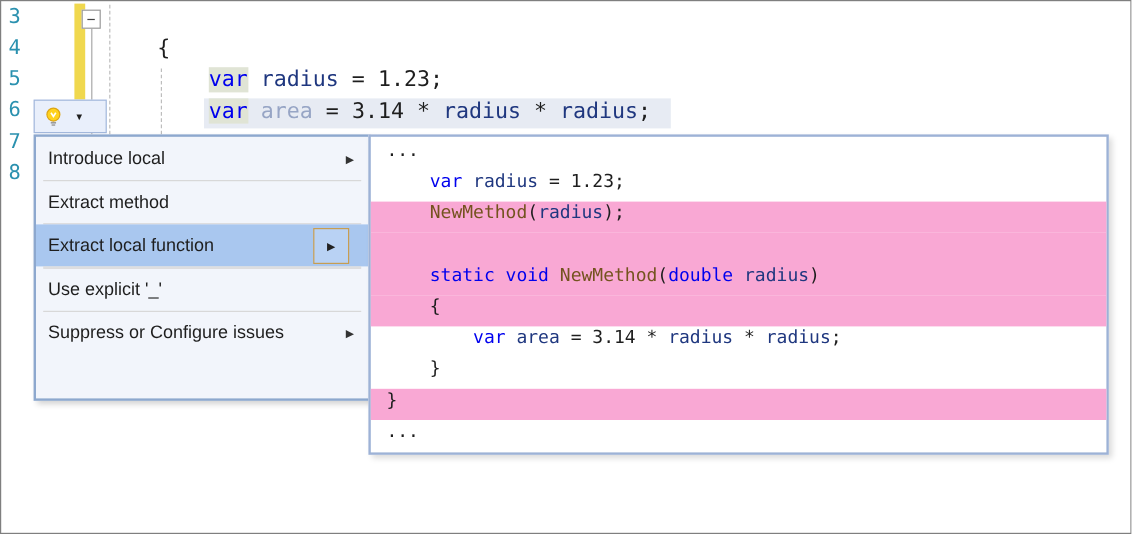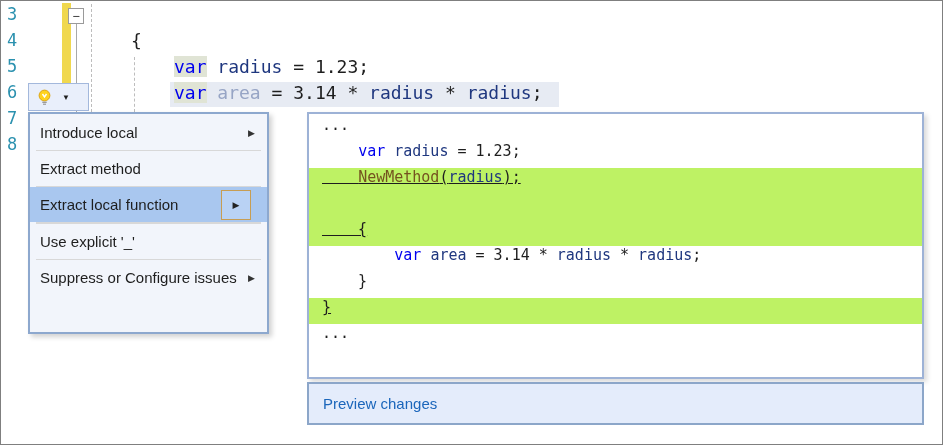--- a/index.html
+++ b/index.html
@@ -35,21 +35,21 @@
   .tok-f{color:#97a5c5;}
   
   .bulb-widget{
     position:absolute;left:27px;top:82px;width:61px;height:28px;box-sizing:border-box;
     background:#e9effb;border:1px solid #a3b8dc;display:flex;align-items:center;
   }
   .bulb-widget svg{margin-left:7px;}
   .bulb-caret{margin-left:9px;font-size:8px;color:#1e1e1e;}
   
   .qmenu{
-    position:absolute;left:27px;top:111px;width:241px;height:222px;box-sizing:border-box;
+    position:absolute;left:27px;top:111px;width:281px;height:222px;box-sizing:border-box;
     background:#f2f5fb;border:2px solid #8da8ce;box-shadow:3px 3px 5px rgba(0,0,0,.18);
     display:flex;flex-direction:column;padding-top:1px;
   }
   .mi{
     height:35px;flex:0 0 35px;display:flex;align-items:center;
     padding:0 6px 0 10px;font-size:15px;color:#1e1e1e;box-sizing:border-box;
   }
   .mi .arrow{margin-left:auto;font-size:9px;color:#333;padding-right:6px;}
   .mi.selected{background:#a9c7ef;padding-right:16px;}
   .submenu-btn{
@@ -61,21 +61,21 @@
   
   .preview-pop{
     position:absolute;left:306px;top:111px;width:617px;height:267px;box-sizing:border-box;
     background:#fff;border:2px solid #9db2d6;box-shadow:3px 3px 5px rgba(0,0,0,.15);
     padding-top:2px;
   }
   .pline{
     height:26px;line-height:26px;white-space:pre;padding-left:13px;
     font:15px "DejaVu Sans Mono",monospace;color:#1e1e1e;
   }
-  .pline.added{background:#bef264;text-decoration:underline;}
+  .pline.added{background:#f9a8d4;}
   
   .preview-bar{
     position:absolute;left:306px;top:381px;width:617px;height:43px;box-sizing:border-box;
     background:#e4ecfb;border:2px solid #8ca6c9;display:flex;align-items:center;
   }
   .preview-link{font-size:15px;color:#1b66bb;padding-left:14px;cursor:pointer;}
 </style>
 </head>
 <body>
 
@@ -138,24 +138,22 @@
       <span>Suppress or Configure issues</span>
       <span class="arrow">▶</span>
     </div>
   </div>
 
   <div class="preview-pop">
     <div class="pline"><span class="tok-p">...</span></div>
     <div class="pline"><span class="tok-p">    </span><span class="tok-k">var</span><span class="tok-p"> </span><span class="tok-i">radius</span><span class="tok-p"> = 1.23;</span></div>
     <div class="pline added"><span class="tok-p">    </span><span class="tok-m">NewMethod</span><span class="tok-p">(</span><span class="tok-i">radius</span><span class="tok-p">);</span></div>
     <div class="pline added"></div>
+    <div class="pline added"><span class="tok-p">    </span><span class="tok-k">static</span><span class="tok-p"> </span><span class="tok-k">void</span><span class="tok-p"> </span><span class="tok-m">NewMethod</span><span class="tok-p">(</span><span class="tok-k">double</span><span class="tok-p"> </span><span class="tok-i">radius</span><span class="tok-p">)</span></div>
     <div class="pline added"><span class="tok-p">    {</span></div>
     <div class="pline"><span class="tok-p">        </span><span class="tok-k">var</span><span class="tok-p"> </span><span class="tok-i">area</span><span class="tok-p"> = 3.14 * </span><span class="tok-i">radius</span><span class="tok-p"> * </span><span class="tok-i">radius</span><span class="tok-p">;</span></div>
     <div class="pline"><span class="tok-p">    }</span></div>
     <div class="pline added"><span class="tok-p">}</span></div>
     <div class="pline"><span class="tok-p">...</span></div>
   </div>
 
-  <div class="preview-bar">
-    <span class="preview-link">Preview changes</span>
-  </div>
 
 </div>
 
 </body></html>

